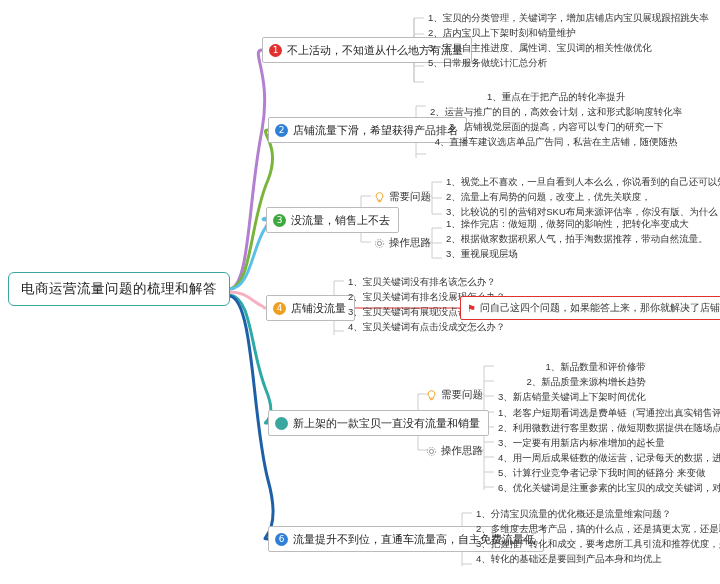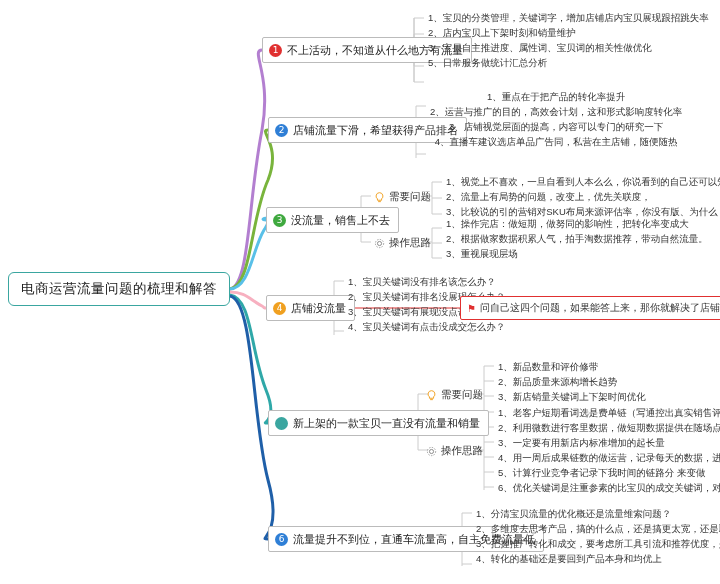--- a/index.html
+++ b/index.html
@@ -199,21 +199,21 @@
   </div>
   <div class="node l2" style="left:426px;top:388px;">
     <span class="ic">
       <svg viewBox="0 0 16 16" width="11" height="11">
           <path d="M8 1a5 5 0 0 0-3 9v2h6v-2a5 5 0 0 0-3-9z" fill="none" stroke="#f0a020" stroke-width="1.4"></path>
           <path d="M6 14h4" stroke="#f0a020" stroke-width="1.4" fill="none"></path>
         </svg>
     </span>
     <span>需要问题</span>
   </div>
-  <div class="node leaf" style="left:498px;top:359px;">
+  <div class="node leaf" style="left:498px;top:359px;text-align:right;">
     <div>1、新品数量和评价修带</div>
     <div>2、新品质量来源构增长趋势</div>
     <div>3、新店销量关键词上下架时间优化</div>
   </div>
   <div class="node l2" style="left:426px;top:444px;">
     <span class="ic">
       <svg viewBox="0 0 16 16" width="11" height="11">
           <circle cx="8" cy="8" r="3" fill="none" stroke="#888" stroke-width="1.4"></circle>
           <circle cx="8" cy="8" r="6" fill="none" stroke="#888" stroke-width="1.2" stroke-dasharray="2 2"></circle>
         </svg>

